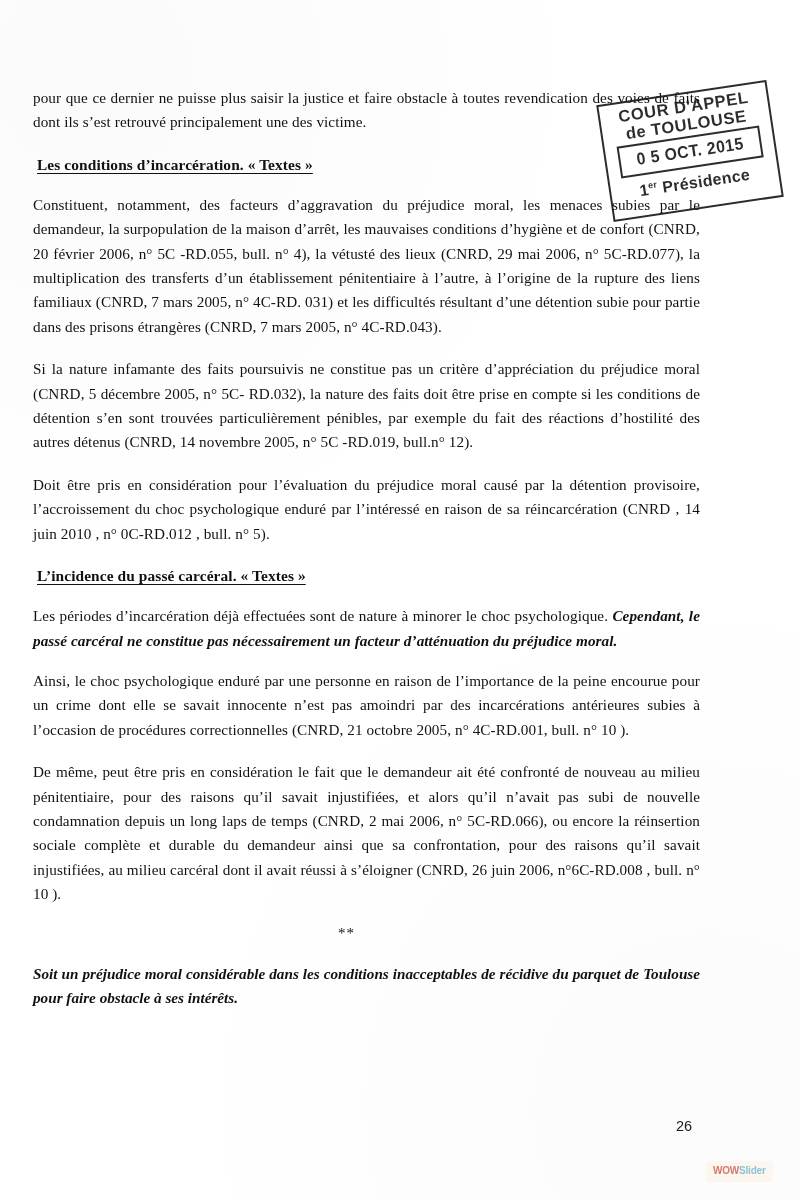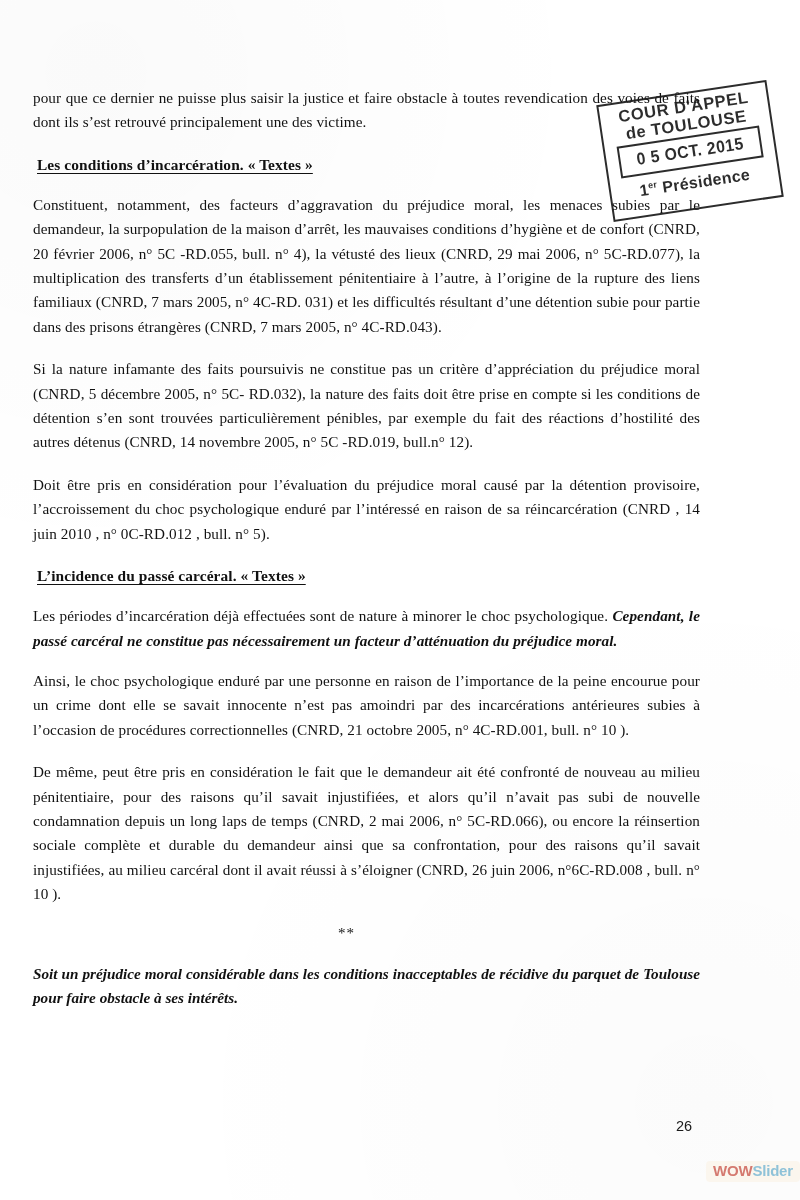--- a/index.html
+++ b/index.html
@@ -155,21 +155,21 @@
   
   
   .watermark {
     position: absolute;
     left: 706px;
     top: 1161px;
     padding: 3px 7px 4px 7px;
     background: #fbf6ee;
     border-radius: 4px;
     font-family: "Liberation Sans", "DejaVu Sans", sans-serif;
-    font-size: 15px;
+    font-size: 10px;
     font-weight: bold;
     letter-spacing: -0.2px;
     line-height: 14px;
     white-space: nowrap;
     z-index: 6;
   }
   .wm-wow { color: #d4796f; }
   .wm-slider { color: #8fc2d8; }
 </style>
 </head>

